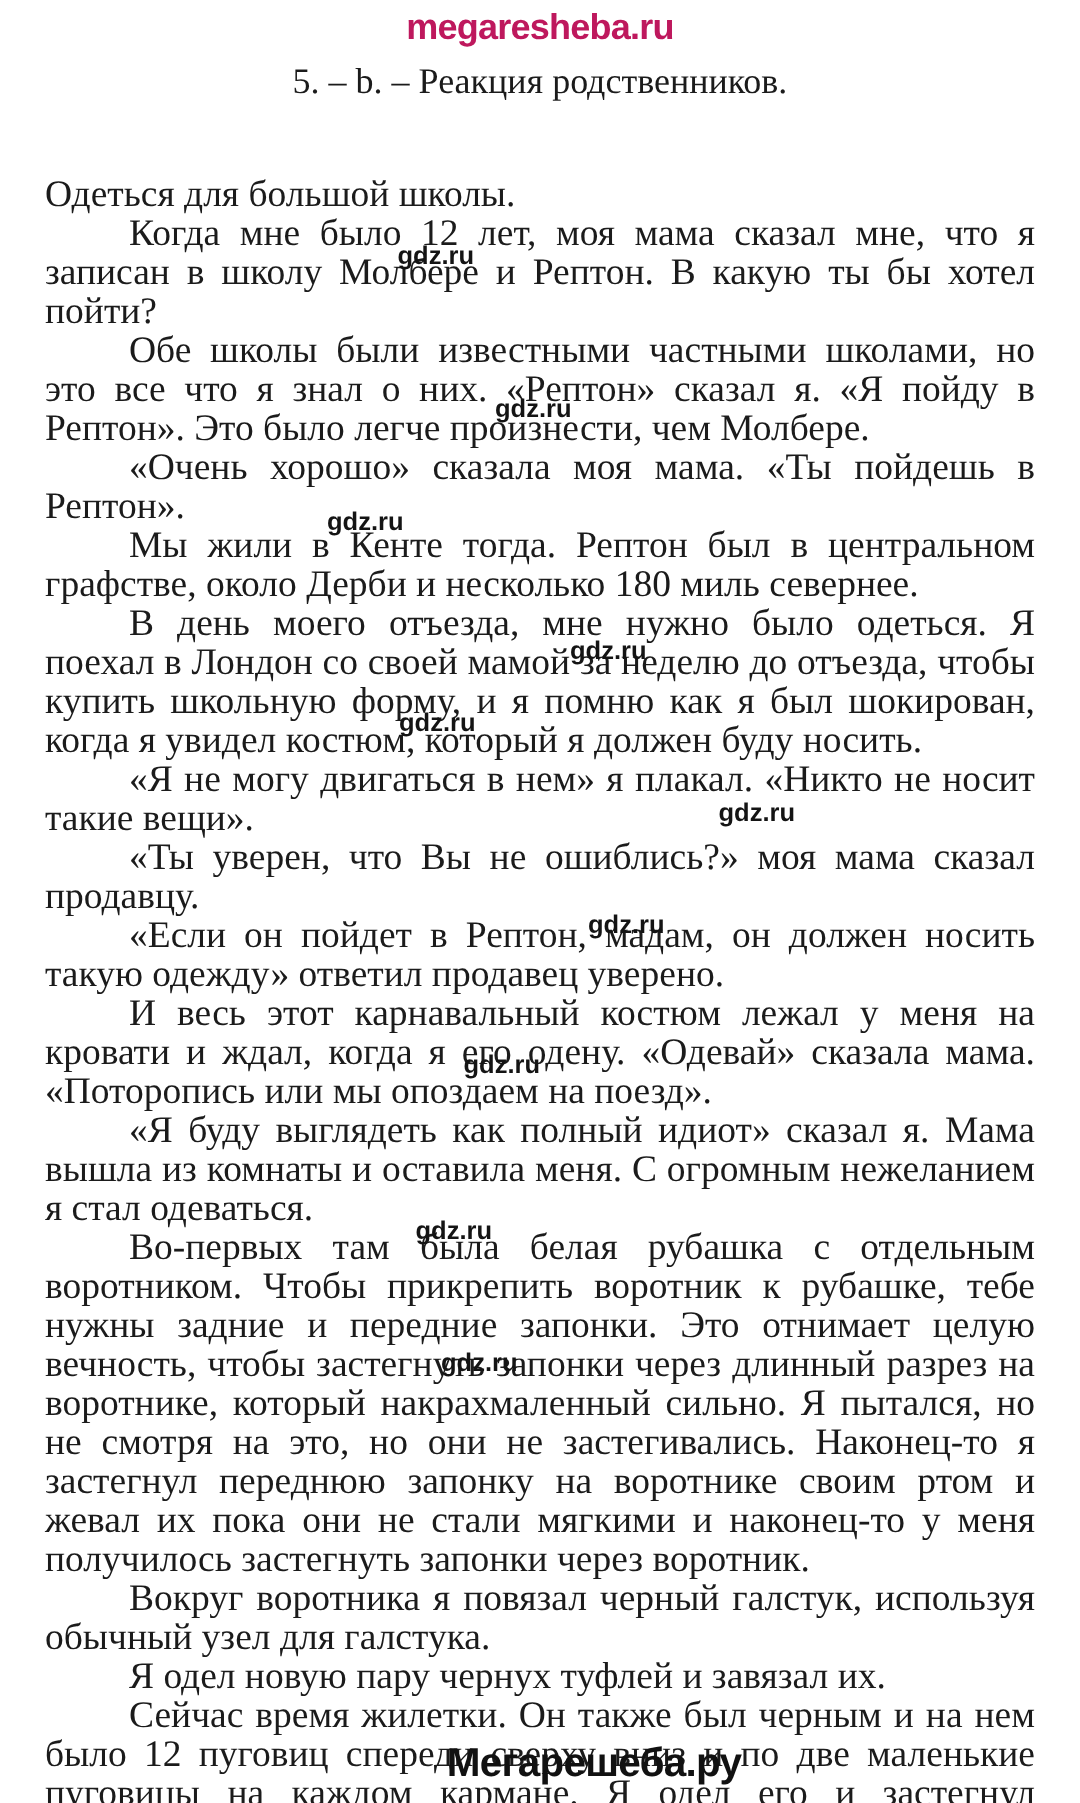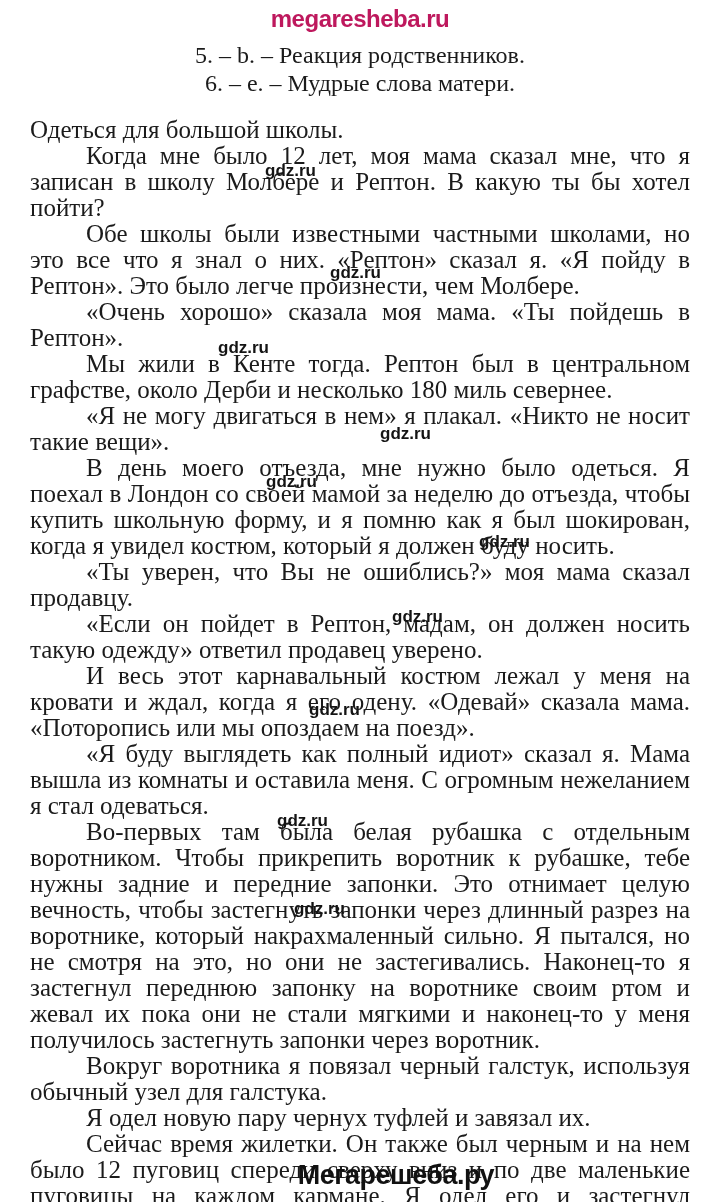--- a/index.html
+++ b/index.html
@@ -84,32 +84,31 @@
     white-space: nowrap;
   }
 </style>
 </head>
 <body>
 
 <div class="site-header">megaresheba.ru</div>
 
 <div class="answers">
   <div>5. – b. – Реакция родственников.</div>
-  <div>6. – e. – Мудрые слова матери.</div>
 </div>
 
 <div class="content">
   <p class="doc-title">Одеться для большой школы.</p>
 
 <p>Когда мне было 12 лет, моя мама сказал мне, что я записан в школу Молбере и Рептон. В какую ты бы хотел пойти?</p>
     <p>Обе школы были известными частными школами, но это все что я знал о них. «Рептон» сказал я. «Я пойду в Рептон». Это было легче произнести, чем Молбере.</p>
     <p>«Очень хорошо» сказала моя мама. «Ты пойдешь в Рептон».</p>
     <p>Мы жили в Кенте тогда. Рептон был в центральном графстве, около Дерби и несколько 180 миль севернее.</p>
+    <p>В день моего отъезда, мне нужно было одеться. Я поехал в Лондон со своей мамой за неделю до отъезда, чтобы купить школьную форму, и я помню как я был шокирован, когда я увидел костюм, который я должен буду носить.</p>
     <p>«Я не могу двигаться в нем» я плакал. «Никто не носит такие вещи».</p>
-    <p>В день моего отъезда, мне нужно было одеться. Я поехал в Лондон со своей мамой за неделю до отъезда, чтобы купить школьную форму, и я помню как я был шокирован, когда я увидел костюм, который я должен буду носить.</p>
     <p>«Ты уверен, что Вы не ошиблись?» моя мама сказал продавцу.</p>
     <p>«Если он пойдет в Рептон, мадам, он должен носить такую одежду» ответил продавец уверено.</p>
     <p>И весь этот карнавальный костюм лежал у меня на кровати и ждал, когда я его одену. «Одевай» сказала мама. «Поторопись или мы опоздаем на поезд».</p>
     <p>«Я буду выглядеть как полный идиот» сказал я. Мама вышла из комнаты и оставила меня. С огромным нежеланием я стал одеваться.</p>
     <p>Во-первых там была белая рубашка с отдельным воротником. Чтобы прикрепить воротник к рубашке, тебе нужны задние и передние запонки. Это отнимает целую вечность, чтобы застегнуть запонки через длинный разрез на воротнике, который накрахмаленный сильно. Я пытался, но не смотря на это, но они не застегивались. Наконец-то я застегнул переднюю запонку на воротнике своим ртом и жевал их пока они не стали мягкими и наконец-то у меня получилось застегнуть запонки через воротник.</p>
     <p>Вокруг воротника я повязал черный галстук, используя обычный узел для галстука.</p>
     <p>Я одел новую пару чернух туфлей и завязал их.</p>
     <p>Сейчас время жилетки. Он также был черным и на нем было 12 пуговиц спереди сверху вниз и по две маленькие пуговицы на каждом кармане. Я одел его и застегнул пуговицы, начал сверху вниз. Я был рад, что мне не пришлось жевать каждую пуговицу, чтобы их застегнуть.</p>
   </div>
 

